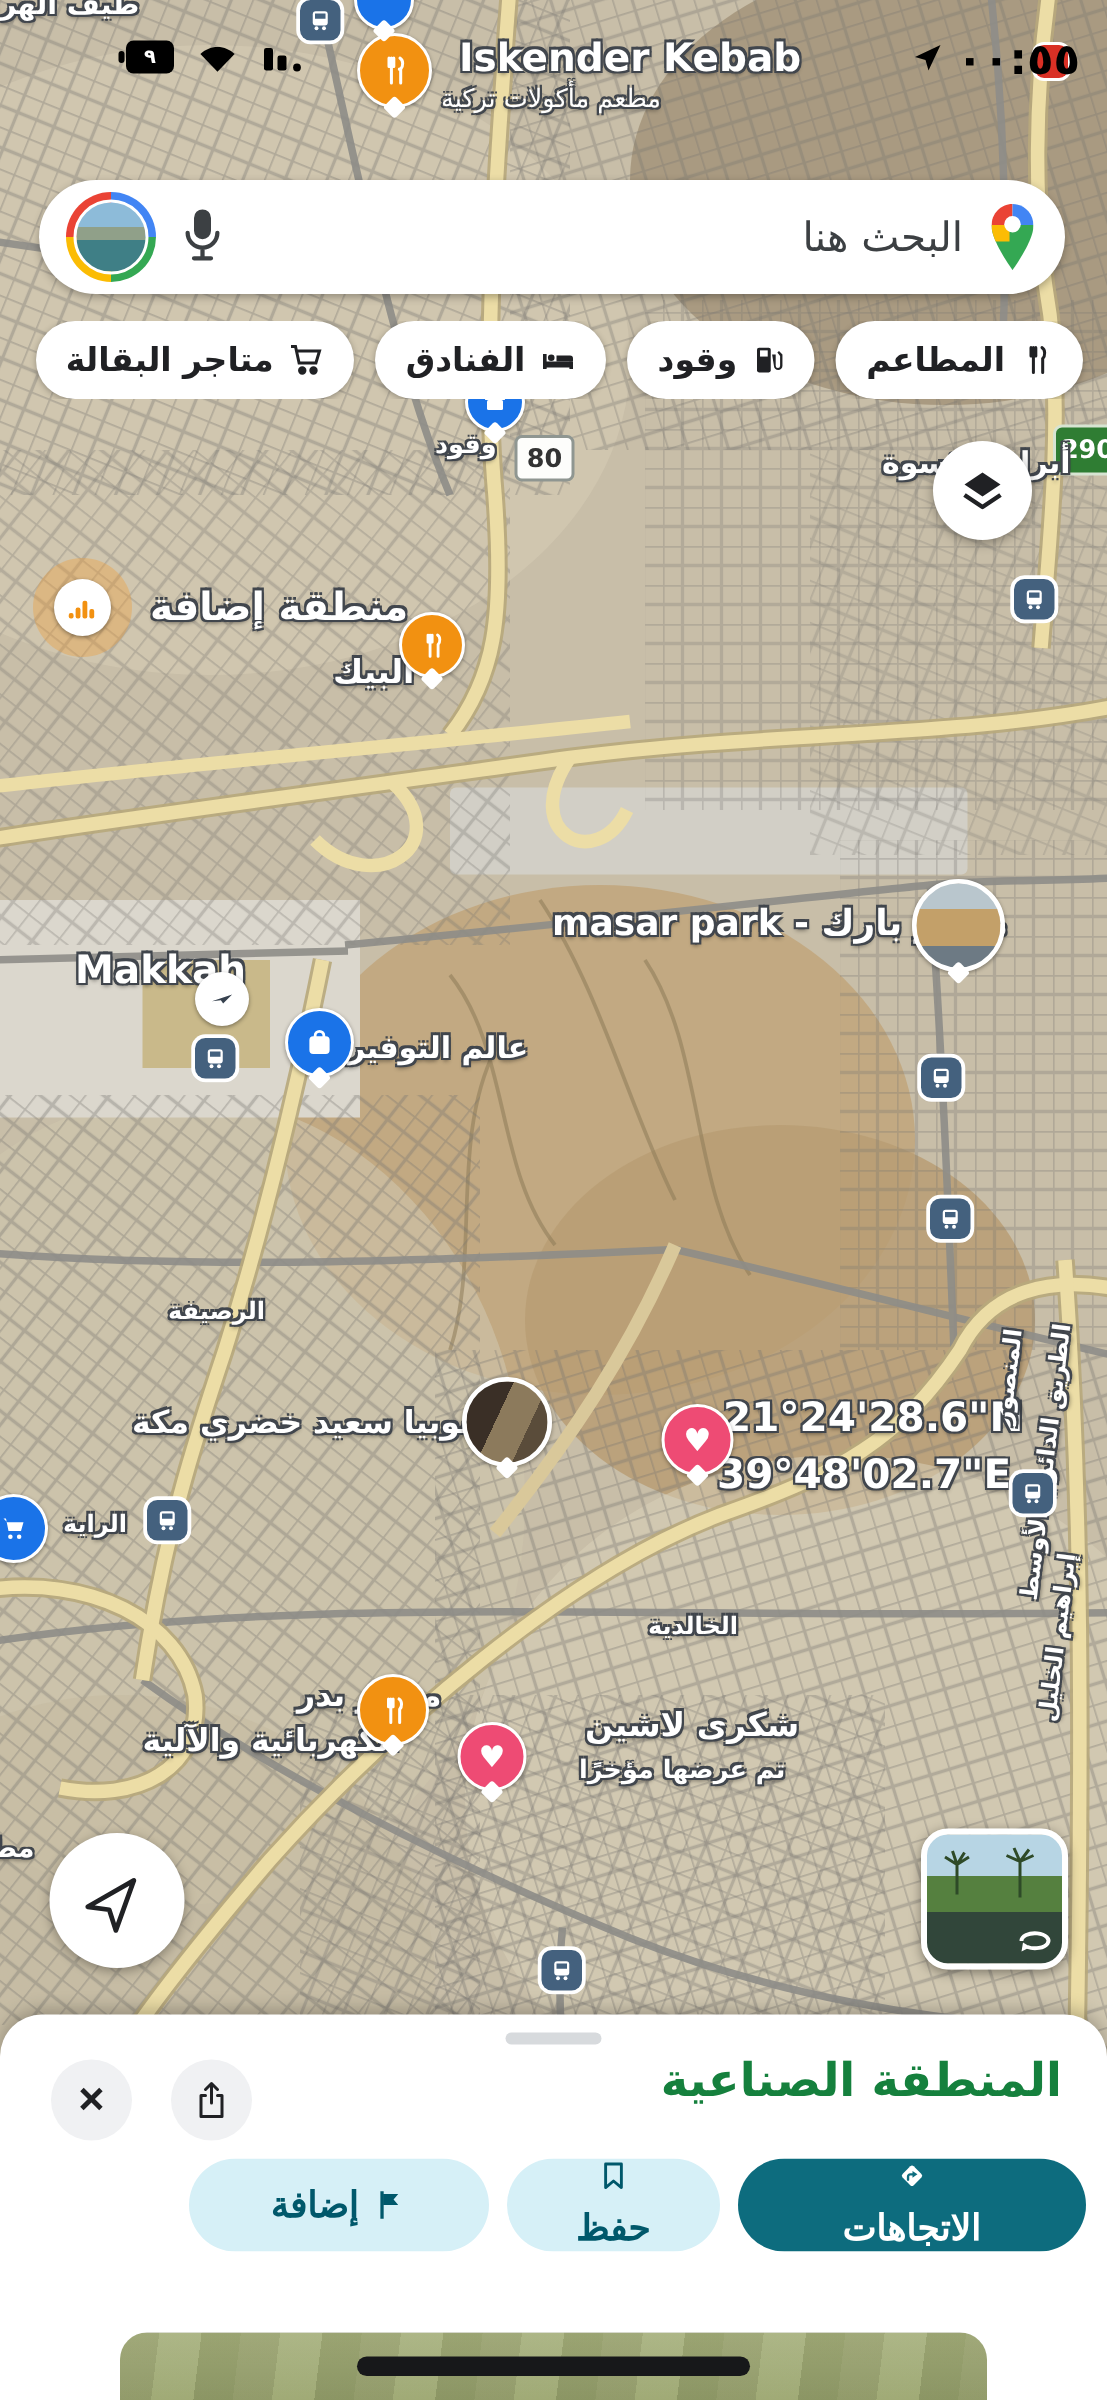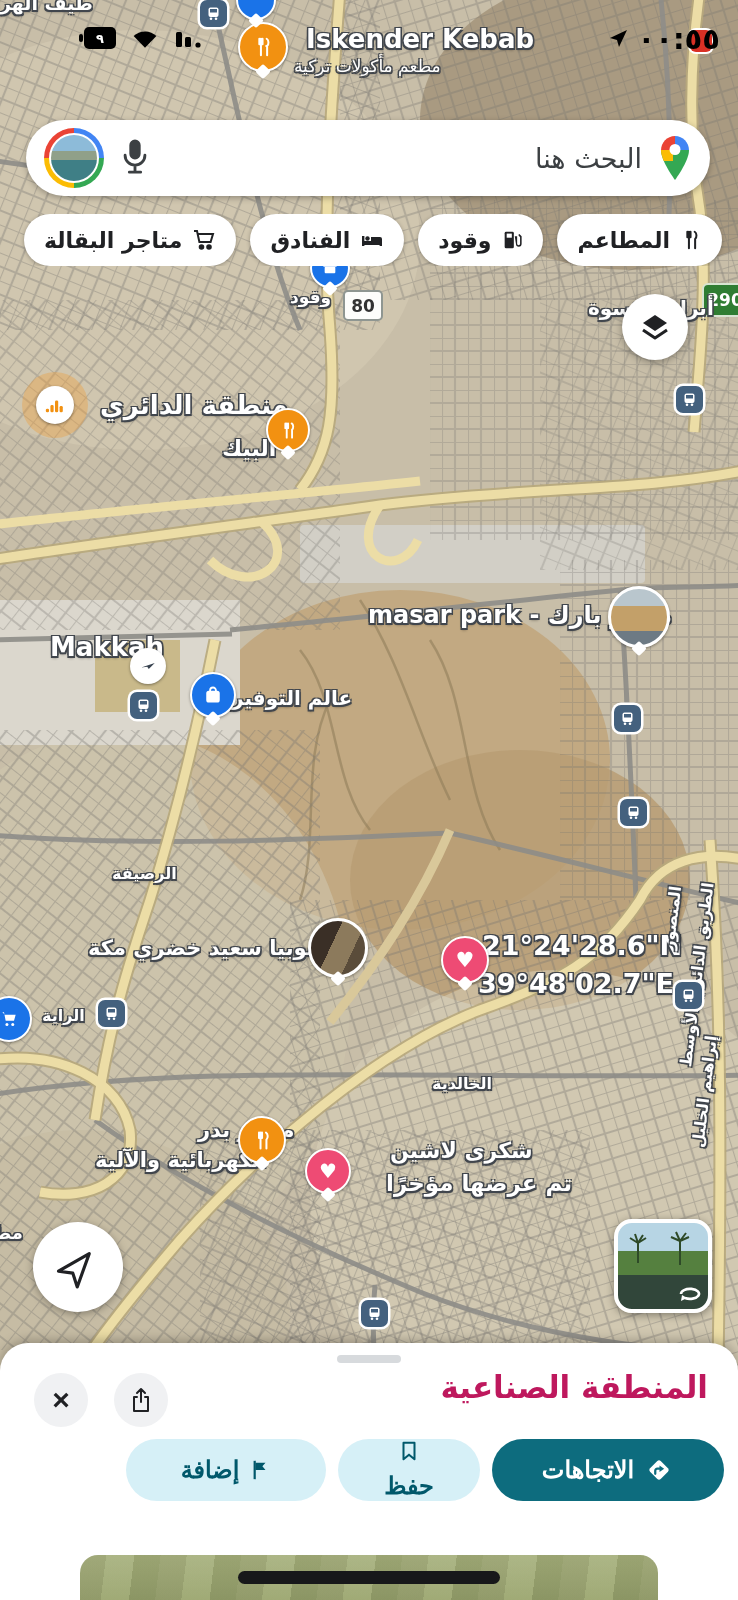--- a/index.html
+++ b/index.html
@@ -57,21 +57,21 @@
       display:flex;align-items:center;justify-content:center;}
   .badge290{position:absolute;z-index:3;left:702px;top:283px;width:42px;height:30px;background:#2f7d33;
       border:2px solid #d7e4d2;border-radius:6px;color:#fff;font-size:17px;font-weight:700;
       display:flex;align-items:center;justify-content:center;}
 
   
   .sheet{position:absolute;z-index:10;left:0;top:1343px;width:100%;height:257px;background:#fff;
       border-radius:28px 28px 0 0;box-shadow:0 -3px 12px rgba(0,0,0,.25);}
   .handle{position:absolute;left:50%;top:12px;transform:translateX(-50%);width:64px;height:8px;
       border-radius:4px;background:#d7dadd;}
-  .sheet-title{position:absolute;right:30px;top:26px;font-size:31px;font-weight:700;color:#be185d;
+  .sheet-title{position:absolute;right:30px;top:26px;font-size:31px;font-weight:700;color:#15803d;
       font-family:"DejaVu Serif","DejaVu Sans",serif;}
   .roundbtn{position:absolute;top:30px;width:54px;height:54px;border-radius:50%;background:#f0f1f3;
       border:none;display:flex;align-items:center;justify-content:center;cursor:pointer;color:#202124;}
   .actions{position:absolute;left:0;top:96px;width:100%;display:flex;direction:rtl;gap:12px;
       padding-right:14px;box-sizing:border-box;overflow:hidden;}
   .action{height:62px;border-radius:31px;display:flex;align-items:center;justify-content:center;gap:10px;
       font-size:24px;font-weight:700;flex:0 0 auto;border:none;cursor:pointer;
       background:#d6f0f7;color:#00586b;}
   .action.primary{background:#0d6c7e;color:#fff;}
 
@@ -157,38 +157,38 @@
         <path d="M210,560 C250,600 305,562 262,522"></path>
         <path d="M380,505 C345,556 398,582 418,540"></path>
       </g>
     </svg>
 
     <div class="maplabel" style="left:-14px;top:-8px;font-size:19px;">طيف الهرم</div>
     <div class="maplabel" style="left:290px;top:24px;font-size:26px;margin-left:16px;">Iskender Kebab</div>
     <div class="maplabel" style="left:294px;top:56px;font-size:17px;font-weight:400;" dir="rtl">مطعم مأكولات تركية</div>
     <div class="maplabel" style="left:290px;top:287px;font-size:17px;" dir="rtl">وقود</div>
     <div class="maplabel" style="left:588px;top:296px;font-size:20px;z-index:5;" dir="rtl">أبراج الكسوة</div>
-    <div class="maplabel" style="left:100px;top:390px;font-size:26px;" dir="rtl">منطقة الدائري</div>
+    <div class="maplabel" style="left:100px;top:390px;font-size:26px;" dir="rtl">منطقة إضافة</div>
     <div class="maplabel" style="left:222px;top:436px;font-size:22px;" dir="rtl">البيك</div>
     <div class="maplabel" style="left:50px;top:632px;font-size:26px;">Makkah</div>
     <div class="maplabel" style="left:232px;top:686px;font-size:20px;" dir="rtl">عالم التوفير</div>
     <div class="maplabel" style="left:368px;top:601px;font-size:24px;">masar park - مسار بارك</div>
     <div class="maplabel roadlabel" style="left:112px;top:864px;" dir="rtl">الرصيفة</div>
     <div class="maplabel" style="left:88px;top:936px;font-size:21px;" dir="rtl">سوبيا سعيد خضري مكة</div>
     <div class="maplabel" style="left:482px;top:930px;font-size:27px;">21°24'28.6"N</div>
     <div class="maplabel" style="left:478px;top:968px;font-size:27px;">39°48'02.7"E</div>
     <div class="maplabel roadlabel vert" style="left:640px;top:908px;" dir="rtl">المنصور</div>
     <div class="maplabel roadlabel vert" style="left:604px;top:965px;" dir="rtl">الطريق الدائري الأوسط</div>
     <div class="maplabel roadlabel vert" style="left:648px;top:1082px;" dir="rtl">إبراهيم الخليل</div>
     <div class="maplabel roadlabel" style="left:42px;top:1006px;" dir="rtl">الراية</div>
     <div class="maplabel roadlabel" style="left:432px;top:1074px;" dir="rtl">الخالدية</div>
     <div class="maplabel" style="left:198px;top:1118px;font-size:21px;" dir="rtl">مخابز بدر</div>
     <div class="maplabel" style="left:95px;top:1148px;font-size:21px;" dir="rtl">الكهربائية والآلية</div>
     <div class="maplabel" style="left:390px;top:1138px;font-size:22px;" dir="rtl">شكرى لاشين</div>
-    <div class="maplabel" style="left:386px;top:1170px;font-size:23px;font-weight:600;" dir="rtl">تم عرضها مؤخرًا</div>
+    <div class="maplabel" style="left:386px;top:1170px;font-size:17px;font-weight:600;" dir="rtl">تم عرضها مؤخرًا</div>
     <div class="maplabel" style="left:-30px;top:1222px;font-size:18px;" dir="rtl">مطعم</div>
 
     <div class="badge80">80</div>
     <div class="badge290">290</div>
 
     <div class="pin" style="left:238px;top:22px;width:46px;height:46px;background:#f29111;border:2.5px solid #fff;">
       <div class="ptr" style="background:#fff;"></div>
       <svg width="22" height="22" viewBox="0 0 24 24" fill="none" stroke="#fff" stroke-width="2.2" stroke-linecap="round">
           <path d="M8 3v6M11.5 3v6M9.75 3v18M8 8a1.8 1.8 0 0 0 3.5 0M16 3c2.5 1.5 2.5 6 .5 8v10M16.5 11h-1"></path>
         </svg>
@@ -451,21 +451,21 @@
     <button class="roundbtn" style="left:34px;">
       <span style="font-size:30px;font-weight:700;line-height:1;">×</span>
     </button>
     <button class="roundbtn" style="left:114px;">
       <svg width="24" height="26" viewBox="0 0 24 26" fill="none" stroke="#202124" stroke-width="2" stroke-linecap="round" stroke-linejoin="round">
         <path d="M12 2v13M12 2 8 6M12 2l4 4M8 10H5v14h14V10h-3"></path>
       </svg>
     </button>
 
     <div class="actions">
-      <button class="action primary" style="width:232px;">
+      <button class="action primary" style="width:232px;flex-direction:column;">
         <svg width="30" height="30" viewBox="0 0 32 32">
             <rect x="8" y="8" width="16" height="16" rx="2.5" transform="rotate(45 16 16)" fill="#fff"></rect>
             <path d="M12 20v-3.2a2.2 2.2 0 0 1 2.2-2.2h3.3" stroke="#0d6c7e" stroke-width="2.4" fill="none" stroke-linecap="round"></path>
             <path d="M16.5 11.2 21.5 14.6 16.5 18Z" fill="#0d6c7e"></path>
           </svg>
         <span>الاتجاهات</span>
       </button>
       <button class="action" style="width:142px;flex-direction:column;">
         <svg width="22" height="24" viewBox="0 0 24 24" fill="none" stroke="#00586b" stroke-width="2.2" stroke-linejoin="round">
             <path d="M6 3h12v18l-6-5-6 5Z"></path>

